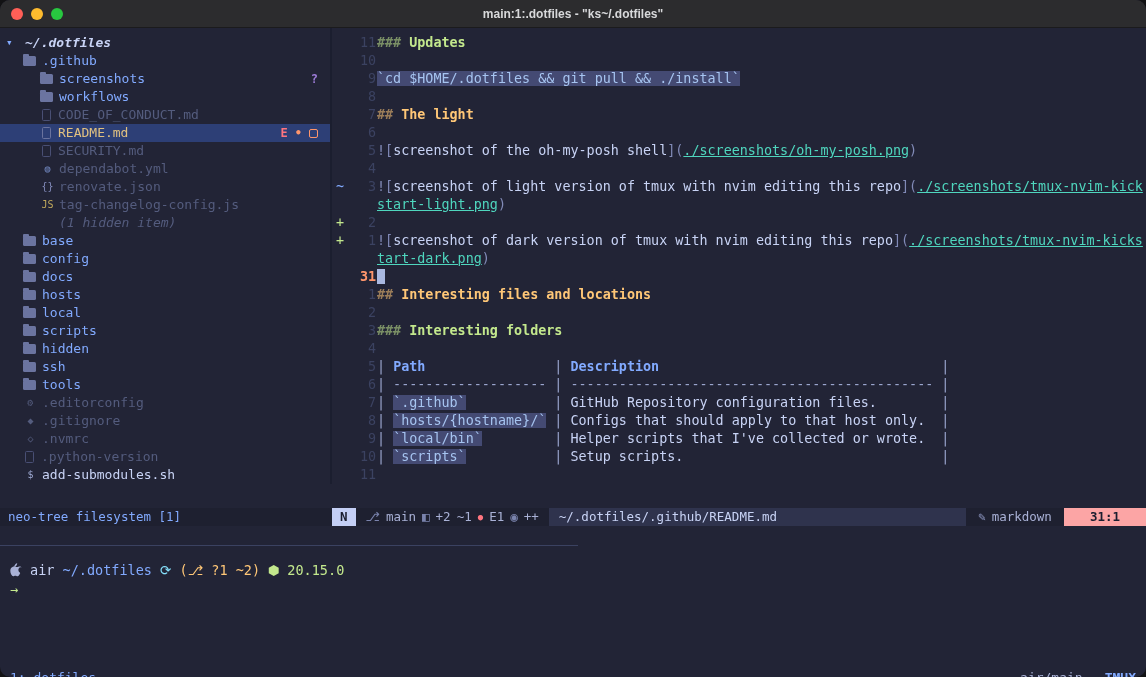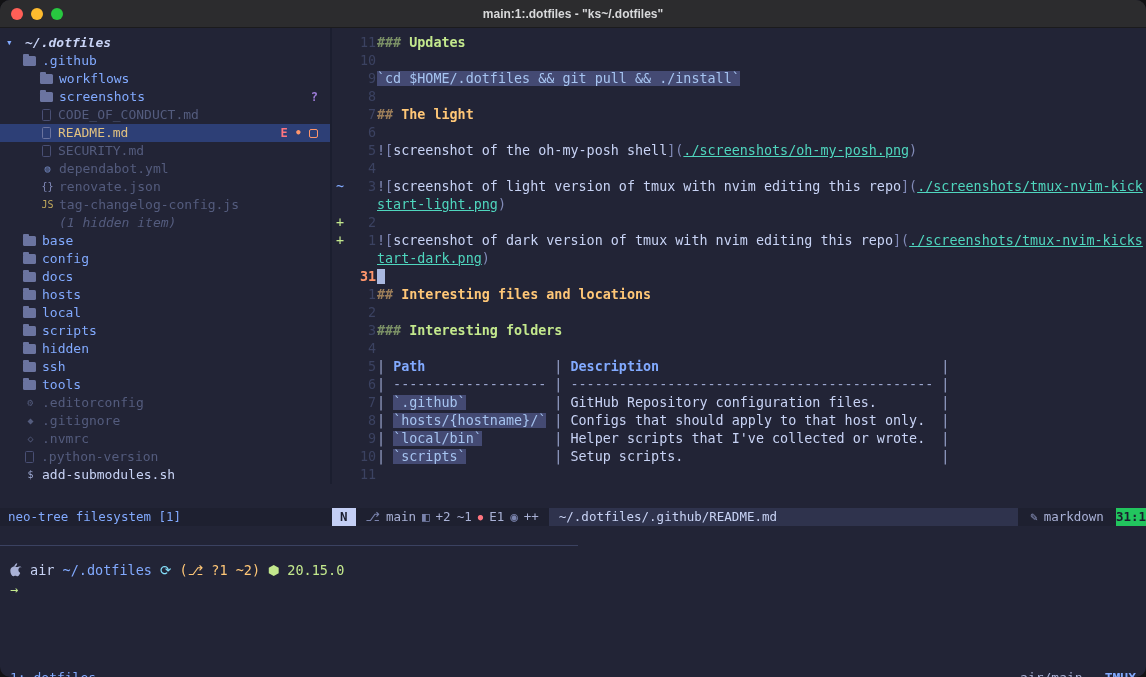--- a/index.html
+++ b/index.html
@@ -58,21 +58,21 @@
   .statusrow{display:flex;height:18px;background:#1e2030;font-size:12.5px;line-height:18px;margin-top:24px;}
   .tree-status{width:332px;flex:none;color:#82aaff;padding-left:8px;box-sizing:border-box;white-space:pre;}
   .lualine{flex:1;display:flex;overflow:hidden;}
   .ll-mode{background:#c4cff5;color:#1b1e2f;font-weight:bold;padding:0 8px;}
   .ll-git{display:flex;gap:6px;align-items:center;padding:0 10px;color:#a9b1d6;white-space:pre;}
   .llb{color:#7a83ad;}
   .llerr{color:#ff757f;font-size:9px;}
   .ll-file{flex:1;background:#2f334d;color:#c8d3f5;padding:0 10px;overflow:hidden;white-space:pre;}
   .ll-ft{display:flex;gap:6px;align-items:center;padding:0 12px;color:#a9b1d6;}
   .ll-ft .fticon{color:#8a93bd;}
-  .ll-pos{background:#22c55e;color:#1b1e2f;font-weight:bold;padding:0 0;}
+  .ll-pos{background:#fca5a5;color:#1b1e2f;font-weight:bold;padding:0 26px;}
   
   .shell{position:relative;height:141px;font-size:13.5px;padding-left:28px;}
   .hrline{position:absolute;top:19px;left:0;width:578px;border-top:1px solid #3b4261;}
   .prompt{position:absolute;top:35px;left:10px;display:flex;align-items:center;height:18px;}
   .apple{margin-right:7px;display:flex;align-items:center;}
   .psegs{white-space:pre;}
   .p-fg{color:#c8d3f5;}
   .p-blue{color:#82aaff;}
   .p-cyan{color:#86e1fc;}
   .p-yellow{color:#ffc777;}
@@ -109,29 +109,29 @@
             <span class="tname">~/.dotfiles</span>
           </div>
           <div class="trow k-dir">
             <span class="ind" style="width: 23px;"></span>
             <span class="fold"></span>
             <span class="tname">.github</span>
           </div>
           <div class="trow k-dir">
             <span class="ind" style="width: 40px;"></span>
             <span class="fold"></span>
-            <span class="tname">workflows</span>
-          </div>
-          <div class="trow k-dir">
-            <span class="ind" style="width: 40px;"></span>
-            <span class="fold"></span>
             <span class="tname">screenshots</span>
             <span class="badges">
               <span class="bdg" style="color: rgb(157, 124, 216);">?</span>
             </span>
+          </div>
+          <div class="trow k-dir">
+            <span class="ind" style="width: 40px;"></span>
+            <span class="fold"></span>
+            <span class="tname">workflows</span>
           </div>
           <div class="trow k-file dim">
             <span class="ind" style="width: 40px;"></span>
             <span class="ficon"></span>
             <span class="tname">CODE_OF_CONDUCT.md</span>
           </div>
           <div class="trow k-file sel open">
             <span class="ind" style="width: 40px;"></span>
             <span class="ficon"></span>
             <span class="tname">README.md</span>

